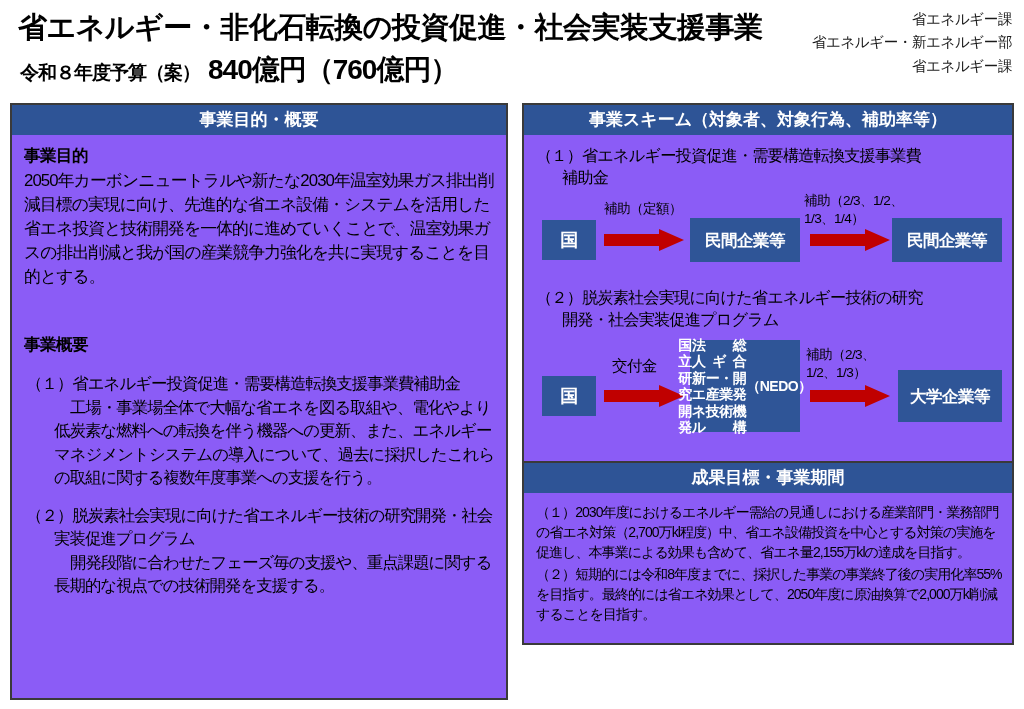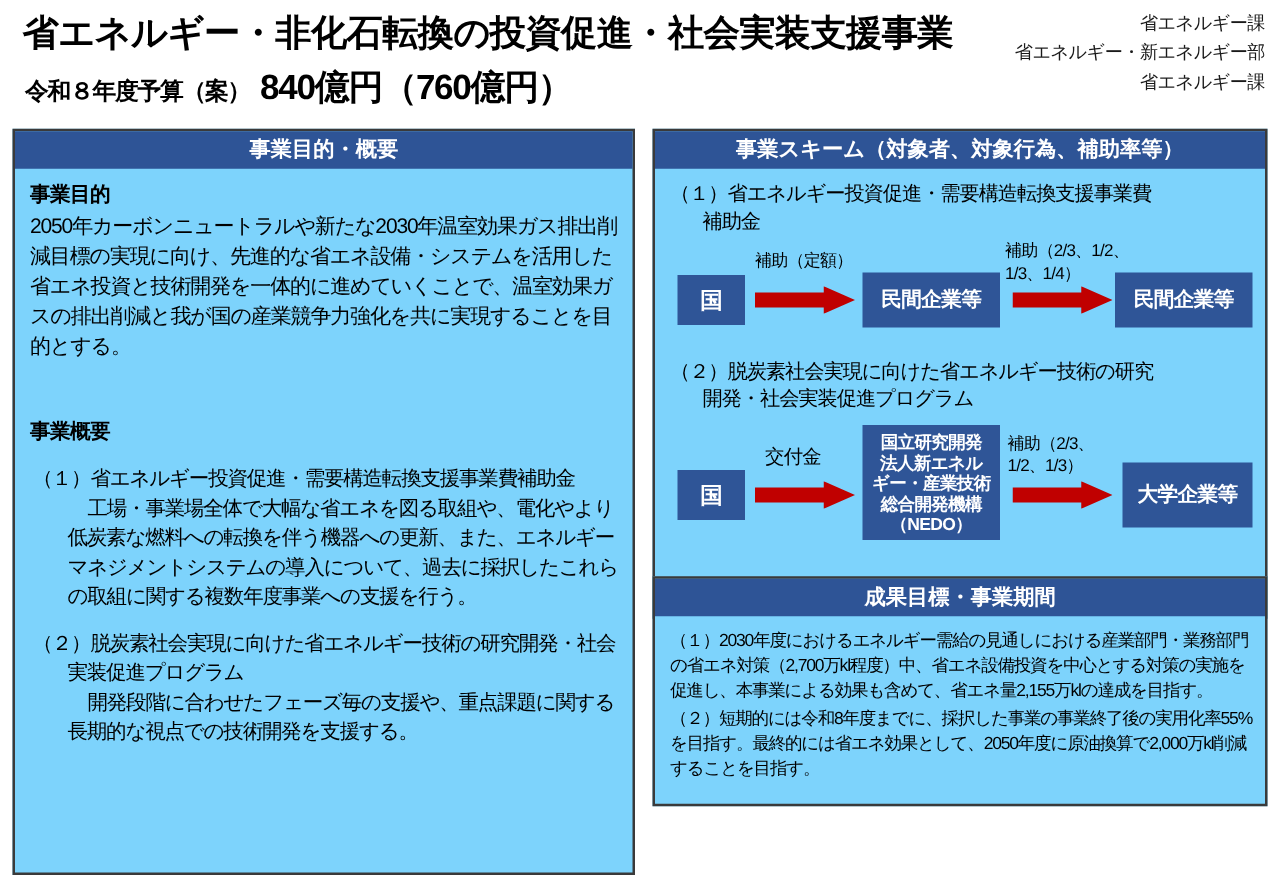--- a/index.html
+++ b/index.html
@@ -56,21 +56,21 @@
     font-size: 14.5px;
     line-height: 1.62;
     letter-spacing: -0.4px;
     color: #1a1a1a;
   }
 
   
   .panel {
     position: absolute;
     border: 2px solid #3a3a3a;
-    background: #7dd3fc;
+    background: #8b5cf6;
     box-sizing: border-box;
   }
   .panel-head {
     background: #2E5496;
     color: #ffffff;
     font-size: 17px;
     font-weight: bold;
     text-align: center;
     letter-spacing: 0px;
     padding: 4px 0 5px 0;
@@ -259,21 +259,21 @@
       <div class="fbox" style="left:8px; top:42px; width:54px; height:40px; font-size:18px;">国</div>
 
       <div class="alabel" style="left:78px; top:22px; width:100px; font-size:15.5px;">交付金</div>
 
       <span class="arrow" style="left:70px; top:51px; width:80px;">
         <svg width="80" height="22" viewBox="0 0 80 22">
           <polygon points="0,5 55,5 55,0 80,11 55,22 55,17 0,17" fill="#C00000"></polygon>
         </svg>
       </span>
 
-      <div class="fbox" style="left:156px; top:6px; width:110px; height:92px; font-size:14px; flex-direction:column; padding:3px 2px;">
+      <div class="fbox" style="left:156px; top:6px; width:110px; height:92px; font-size:14px; flex-direction:row; padding:3px 2px;">
         <span>国立研究開発</span>
         <span>法人新エネル</span>
         <span>ギー・産業技術</span>
         <span>総合開発機構</span>
         <span>（NEDO）</span>
       </div>
 
       <div class="alabel" style="left:272px; top:12px; width:110px;">補助（2/3、
 1/2、1/3）</div>
 

